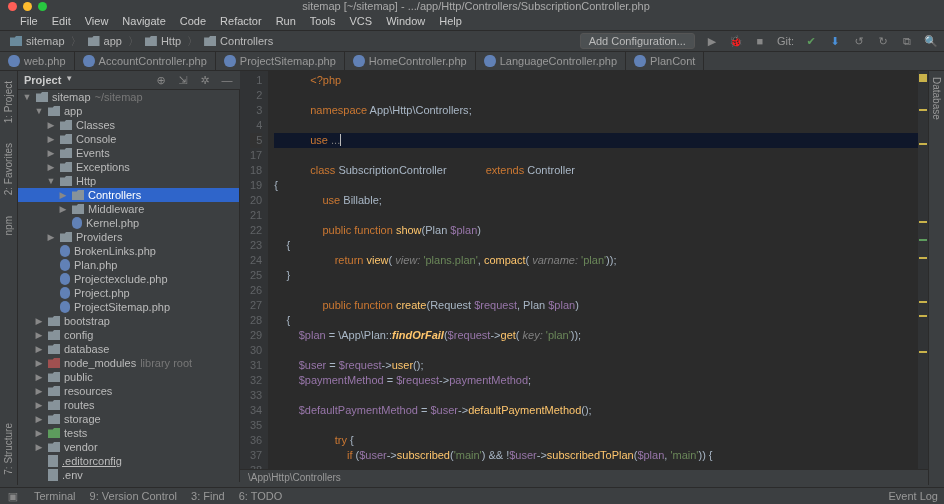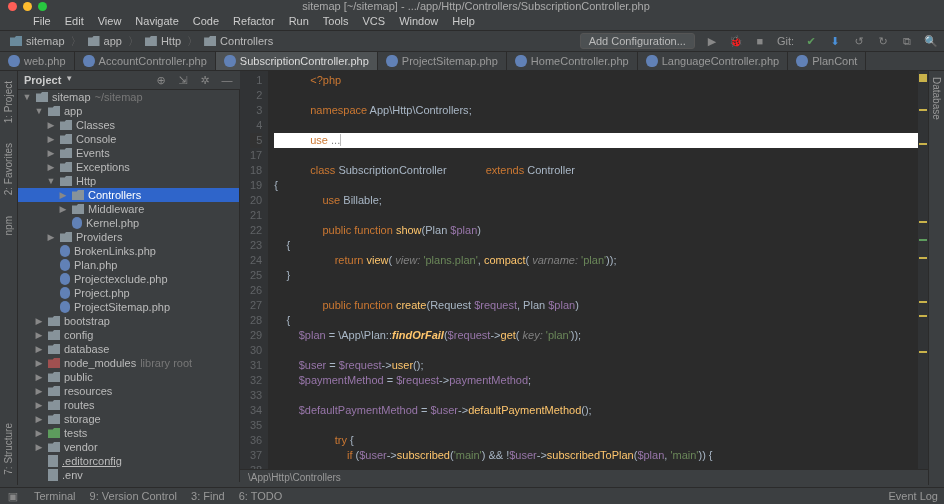--- a/index.html
+++ b/index.html
@@ -3,21 +3,21 @@
 <meta charset="utf-8">
 <style>
 * { margin: 0; padding: 0; box-sizing: border-box; font-family: -apple-system, "Segoe UI", sans-serif; font-size: 11px; }
 body { background: #3c3f41; color: #bbb; width: 944px; height: 504px; overflow: hidden; position: relative; }
 .window-bar { height: 12px; background: #3c3f41; display: flex; align-items: center; padding-left: 8px; gap: 6px; }
 .traffic-dot { width: 9px; height: 9px; border-radius: 50%; }
 .dot-red { background: #ff5f57; }
 .dot-yel { background: #febc2e; }
 .dot-grn { background: #28c840; }
 .title-row { text-align: center; color: #aaa; font-size: 11px; margin-top: -12px; pointer-events: none; margin-left: 8px; }
-.menubar { display: flex; gap: 14px; padding: 3px 13px; color: #ccc; margin-left: 20px; }
+.menubar { display: flex; gap: 14px; padding: 3px 20px; color: #ccc; }
 .menubar span { cursor: default; }
 .breadcrumb-row { display: flex; align-items: center; padding: 2px 6px; background: #3c3f41; border-top: 1px solid #2b2b2b; border-bottom: 1px solid #2b2b2b; }
 .crumb { display: flex; align-items: center; gap: 4px; padding: 1px 4px; color: #bbb; }
 .folder-ic { width: 12px; height: 10px; background: #87939a; clip-path: polygon(0 15%,40% 15%,50% 0,100% 0,100% 100%,0 100%); }
 .crumb-sep { color: #666; margin: 0 2px; }
 .tb-right { margin-left: auto; display: flex; align-items: center; gap: 10px; }
 .addcfg { background: #4c5052; border: 1px solid #555; padding: 1px 8px; border-radius: 3px; color: #bbb; }
 .icn { width: 14px; height: 14px; display: inline-flex; align-items: center; justify-content: center; color: #888; }
 .tabs-row { display: flex; background: #3c3f41; border-bottom: 1px solid #2b2b2b; overflow: hidden; }
 .tab { display: flex; align-items: center; gap: 4px; padding: 3px 8px; color: #999; border-right: 1px solid #2b2b2b; white-space: nowrap; }
@@ -47,21 +47,21 @@
 .code div { height: 15px; }
 .kw { color: #cc7832; margin-left: 36px; }
 .str { color: #6a8759; }
 .var { color: #9876aa; }
 .fn { color: #ffc66d; }
 .cls { color: #a9b7c6; }
 .com { color: #808080; }
 .nm { color: #a9b7c6; }
 .warn { color: #ffc66d; font-style: italic; font-weight: bold; }
 .param { color: #808080; font-style: italic; }
-.hlrow { background: #ffffff; }
+.hlrow { background: #0f172a; }
 .caret { border-left: 1px solid #bbb; }
 .crumb-bot { background: #3c3f41; border-top: 1px solid #2b2b2b; padding: 2px 8px; color: #999; font-size: 10px; }
 .bottom-bar { position: absolute; bottom: 0; left: 0; right: 0; display: flex; align-items: center; padding: 1px 6px; background: #3c3f41; border-top: 1px solid #2b2b2b; color: #999; font-size: 10px; gap: 14px; }
 .bottom-bar .br { margin-left: auto; }
 .right-rail { width: 16px; background: #3c3f41; border-left: 1px solid #2b2b2b; display: flex; flex-direction: column; align-items: center; padding-top: 6px; }
 .right-rail .rtxt { writing-mode: vertical-rl; font-size: 10px; color: #999; }
 .marker-strip { width: 10px; background: #313335; position: relative; }
 .mark { position: absolute; left: 1px; width: 8px; height: 2px; }
 .mark.y { background: #c9b24a; }
 .mark.g { background: #5d9c5d; }
@@ -131,24 +131,20 @@
 </div>
 
 <div class="tabs-row" id="tabs">
     <div class="tab">
       <span class="php-ic oval"></span>
       <span>web.php</span>
     </div>
     <div class="tab">
       <span class="php-ic oval"></span>
       <span>AccountController.php</span>
-    </div>
-    <div class="tab active">
-      <span class="php-ic oval"></span>
-      <span>SubscriptionController.php</span>
     </div>
     <div class="tab">
       <span class="php-ic oval"></span>
       <span>ProjectSitemap.php</span>
     </div>
     <div class="tab">
       <span class="php-ic oval"></span>
       <span>HomeController.php</span>
     </div>
     <div class="tab">

